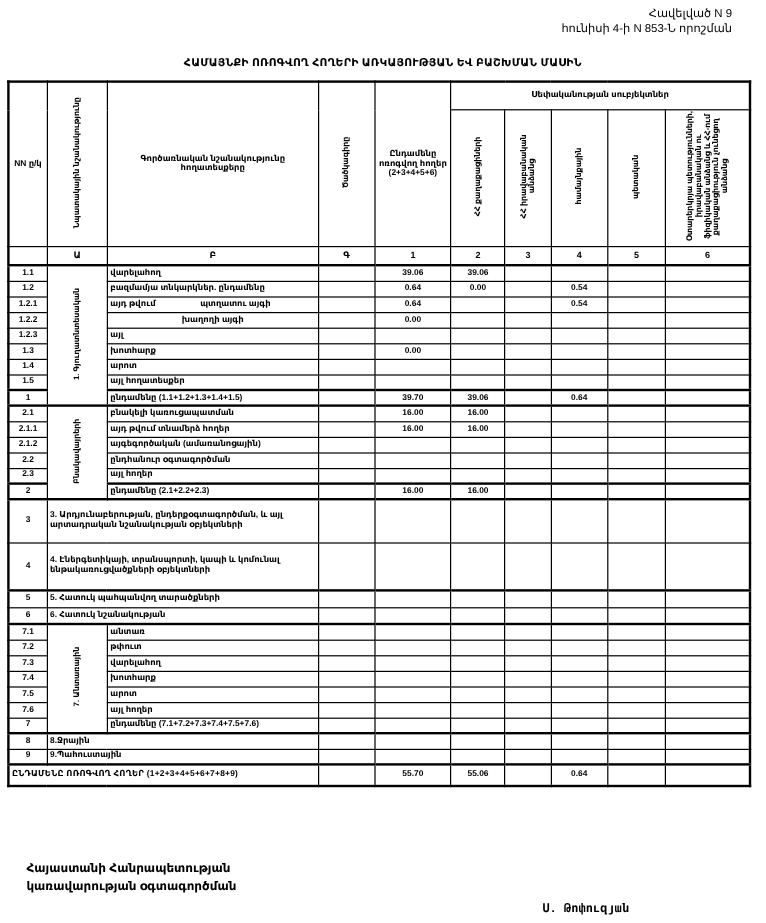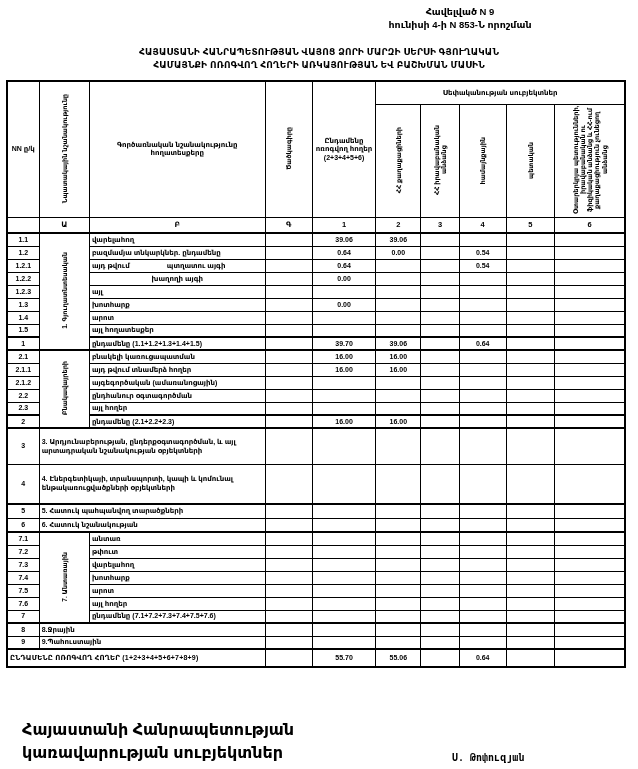--- a/index.html
+++ b/index.html
@@ -2,22 +2,22 @@
 <html><head>
 <meta charset="utf-8">
 <style>
   html,body{margin:0;padding:0;background:#fff;}
   body{
     width:638px;height:769px;position:relative;color:#000;
     font-family:"Liberation Sans","DejaVu Sans",sans-serif;
     -webkit-font-smoothing:none;
   }
   .appendix{
-    margin-top:6px;margin-left:310px;width:300px;text-align:center;
-    font-size:9.5px;font-weight:700;line-height:1.35;
+    margin-top:6px;margin-left:310px;width:300px;text-align:right;
+    font-size:9.5px;font-weight:400;line-height:1.35;
   }
   .doc-title{
     margin-top:14px;text-align:center;font-size:9px;font-weight:700;line-height:1.45;
     letter-spacing:.2px;
   }
   table.main{
     border-collapse:collapse;table-layout:fixed;width:620px;
     margin:8px 0 0 6px;border:2px solid #000;
   }
   table.main th,table.main td{
@@ -45,36 +45,35 @@
   td.label{text-align:left;font-size:7px;white-space:nowrap;}
   td.label.wrap{white-space:normal;line-height:1.25;}
   td.val{text-align:center;font-size:7px;}
   td.split{display:table-cell;}
   td.split .inner{display:flex;}
   td.split .lead{flex:0 0 auto;}
   td.split .mid{margin:0 auto;}
   td.grandlabel{font-size:7.5px;text-align:left;letter-spacing:.2px;}
   tr.sumrow td{border-top:2px solid #000;}
   .footer{
-    position:absolute;left:22px;top:718px;font-size:16px;font-weight:700;line-height:1.45;
+    position:absolute;left:22px;top:718px;font-size:10px;font-weight:700;line-height:1.45;
   }
   .signer{
     position:absolute;left:452px;top:752px;font-size:10px;font-weight:700;font-family:Liberation Mono, monospace;
   }
 </style>
 </head>
 <body>
 
 <div class="appendix">
   <div>Հավելված N 9</div>
   <div>հունիսի 4-ի N 853-Ն որոշման</div>
 </div>
 
 <div class="doc-title">
-  <div>ՀԱՅԱՍՏԱՆԻ ՀԱՆՐԱՊԵՏՈՒԹՅԱՆ ՎԱՅՈՑ ՁՈՐԻ ՄԱՐԶԻ ՍԵՐՍԻ ԳՅՈՒՂԱԿԱՆ</div>
   <div>ՀԱՄԱՅՆՔԻ ՈՌՈԳՎՈՂ ՀՈՂԵՐԻ ԱՌԿԱՅՈՒԹՅԱՆ ԵՎ ԲԱՇԽՄԱՆ ՄԱՍԻՆ</div>
 </div>
 
 <table class="main">
   <colgroup>
     <col style="width:32px">
       <col style="width:50px">
       <col style="width:175px">
       <col style="width:47px">
     <col style="width:63px">
@@ -448,15 +447,15 @@
     <td class="val"></td>
     <td class="val">0.64</td>
     <td class="val"></td>
     <td class="val"></td>
   </tr>
 </tbody>
   </table>
 
 <div class="footer">
   <div>Հայաստանի Հանրապետության</div>
-  <div>կառավարության սուբյեկտներ</div>
+  <div>կառավարության օգտագործման</div>
 </div>
 <div class="signer">Ս. Թոփուզյան</div>
 
 </body></html>

